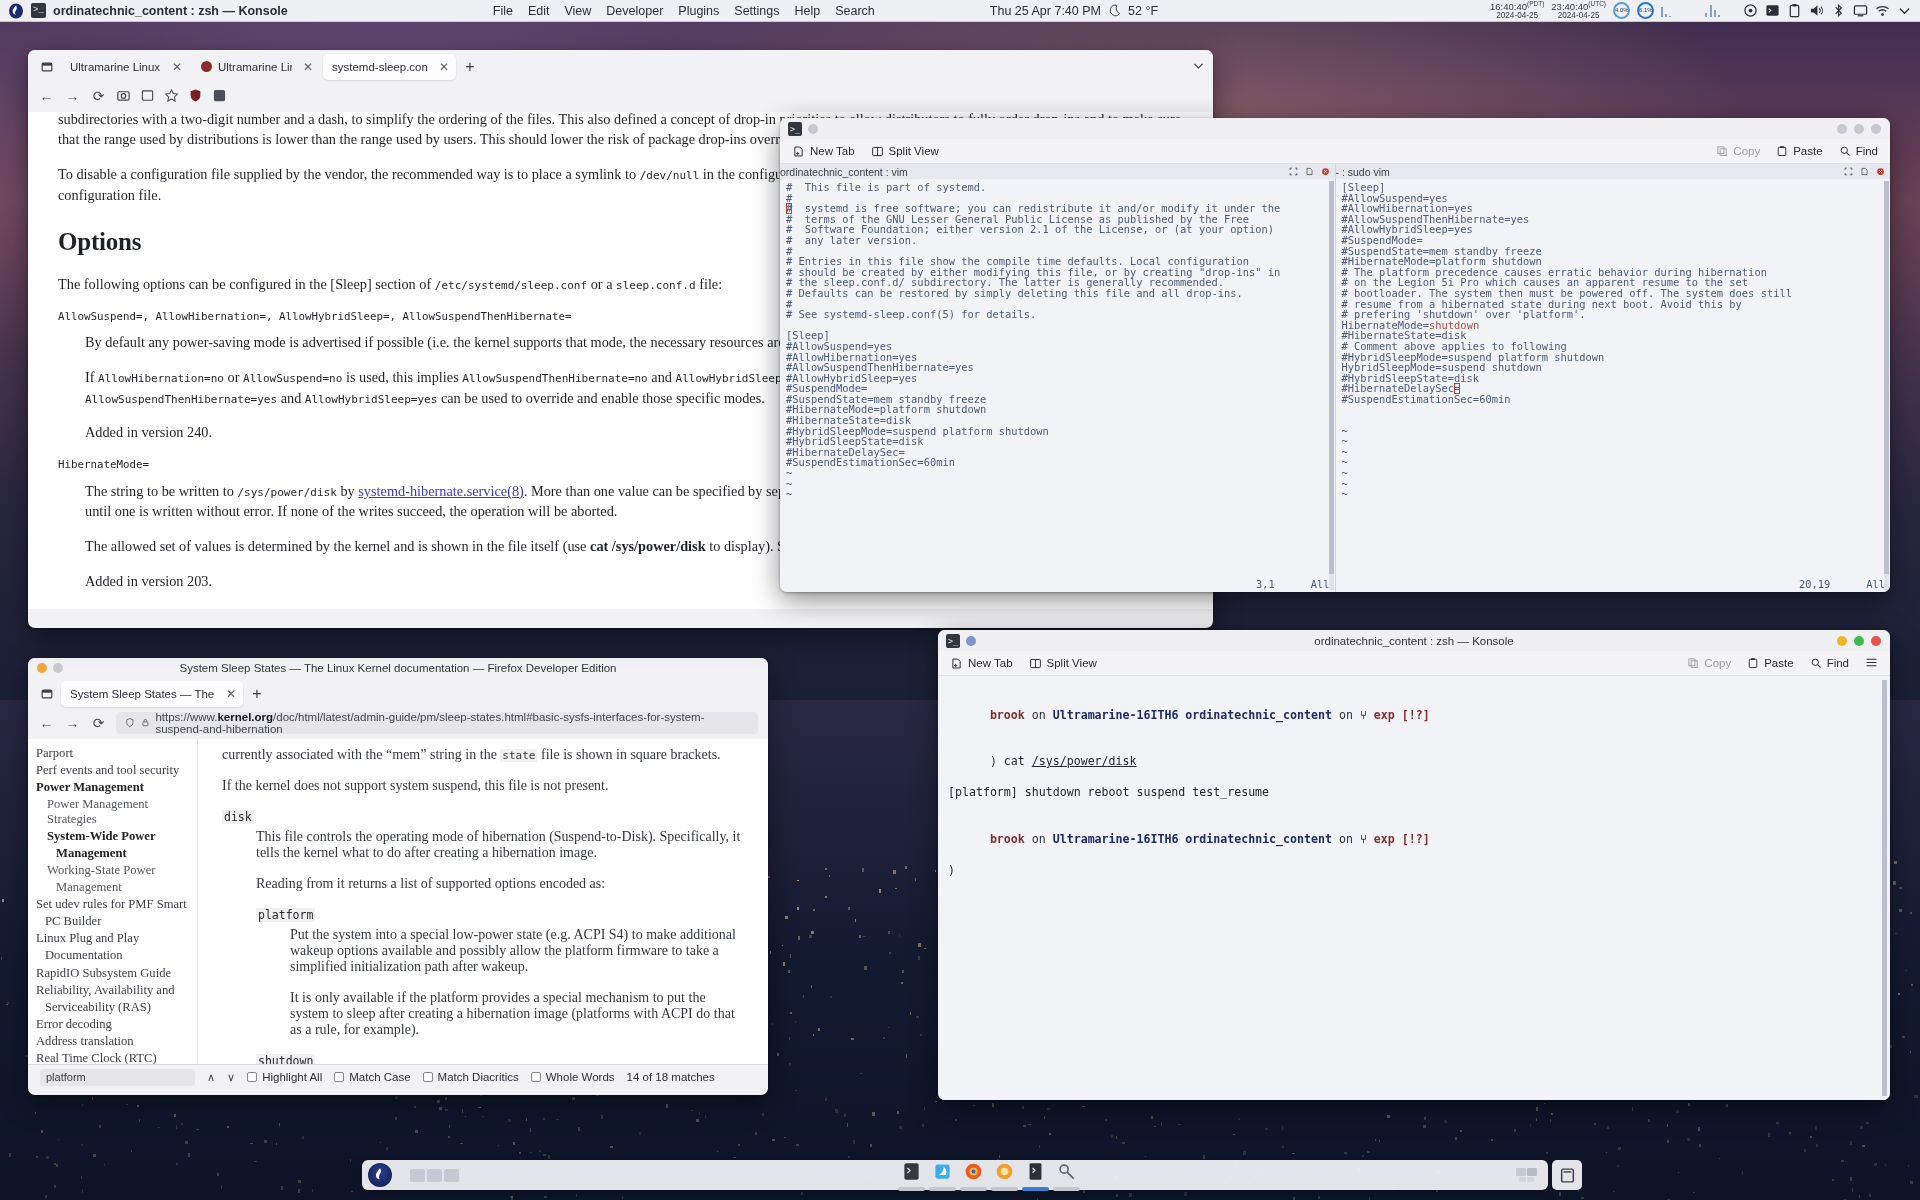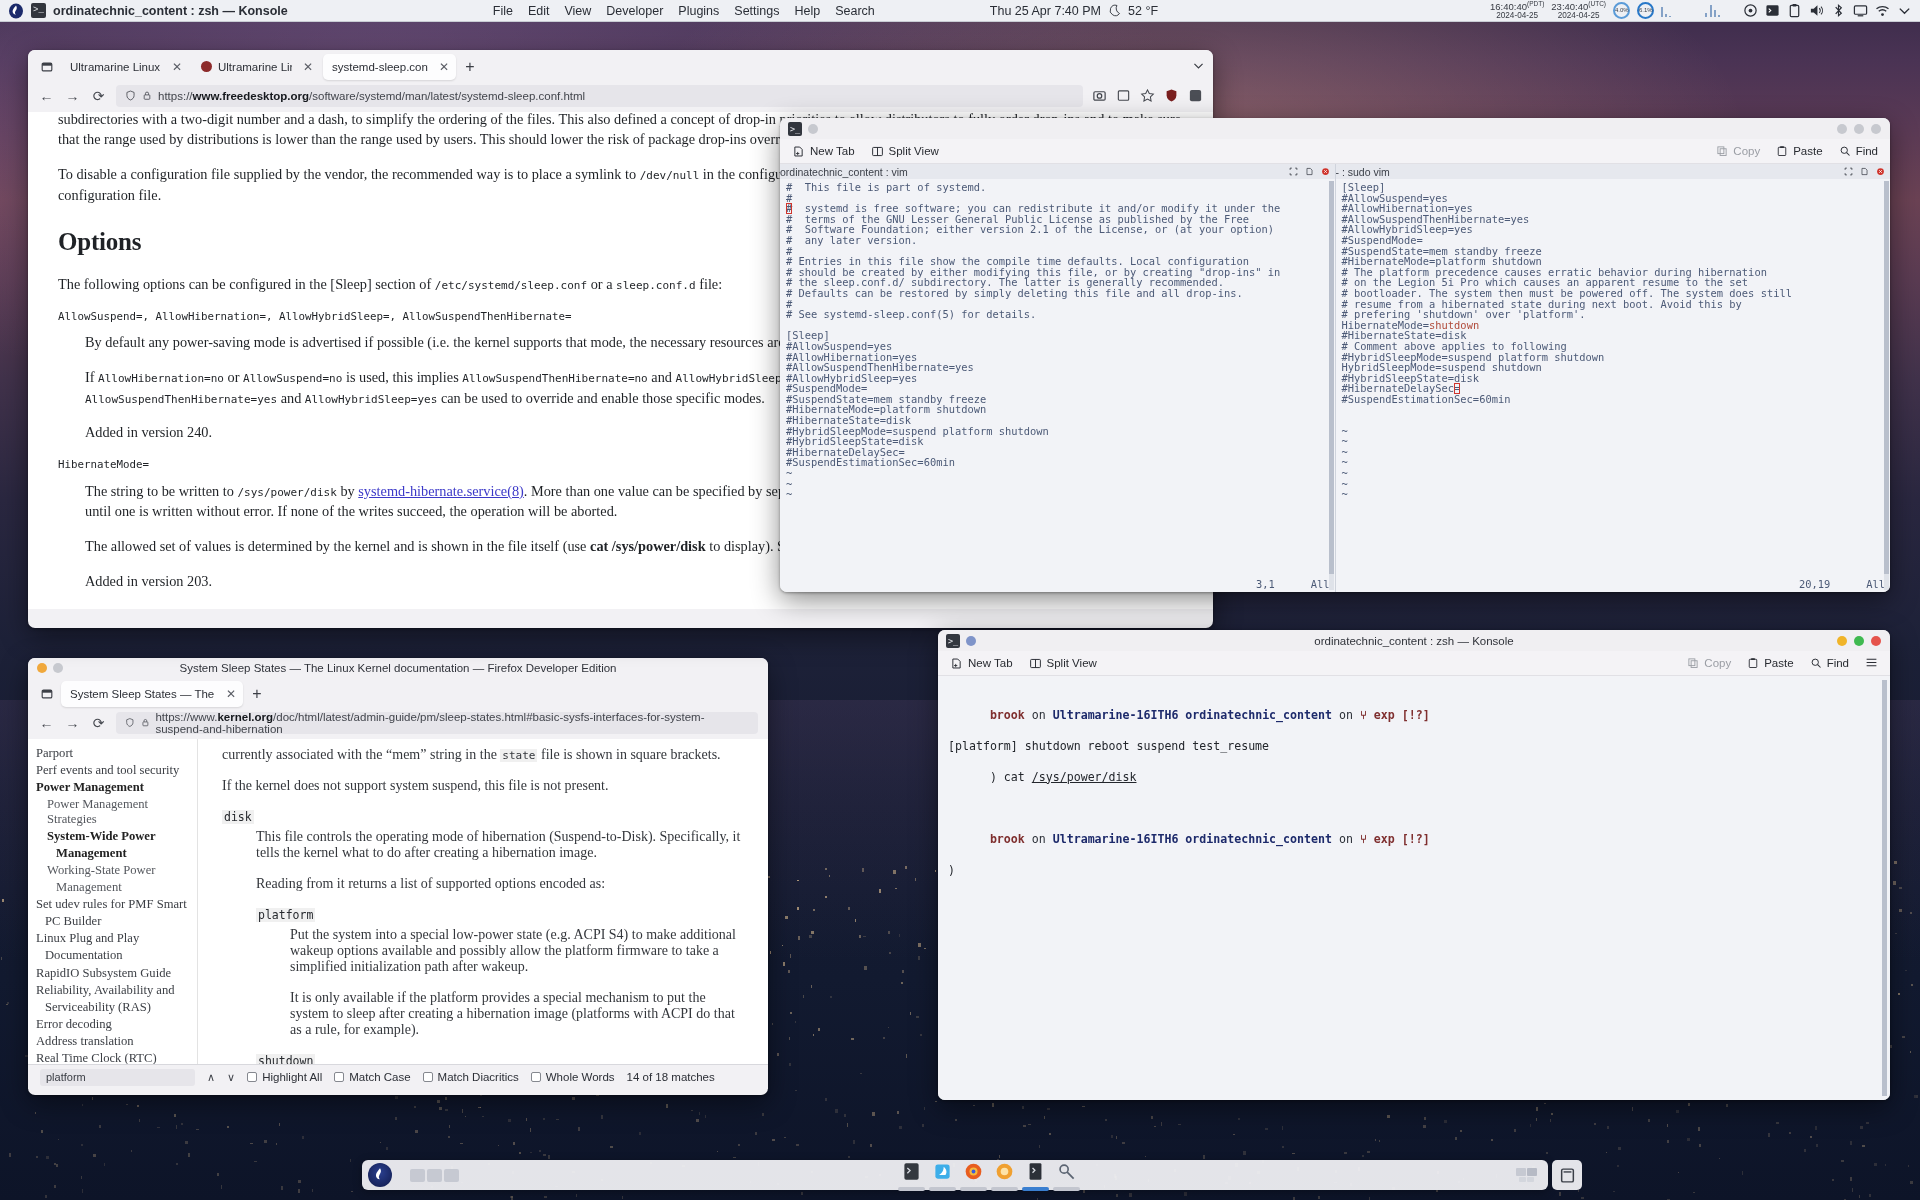--- a/index.html
+++ b/index.html
@@ -1283,30 +1283,20 @@
     <div style="margin-left:auto">
       <svg width="13" height="13" viewBox="0 0 16 16">
           <path d="M3 6l5 5 5-5" stroke="#3b3e45" stroke-width="1.5" fill="none"></path>
         </svg>
     </div>
   </div>
   <div class="ff-navbar">
     <span class="nav-btn">←</span>
     <span class="nav-btn">→</span>
     <span class="nav-btn">⟳</span>
-    <div class="urlbar">
-      <svg width="11" height="11" viewBox="0 0 16 16">
-          <path d="M8 1.5l5.2 2v4.6c0 3.2-2.3 5.4-5.2 6.4-2.9-1-5.2-3.2-5.2-6.4V3.5z" fill="none" stroke="#45484f" stroke-width="1.2"></path>
-        </svg>
-      <svg width="10" height="11" viewBox="0 0 16 16">
-          <rect x="3.5" y="7" width="9" height="7" rx="1.2" fill="none" stroke="#45484f" stroke-width="1.3"></rect>
-          <path d="M5.5 7V5a2.5 2.5 0 0 1 5 0v2" fill="none" stroke="#45484f" stroke-width="1.3"></path>
-        </svg>
-      <span><span>https://</span><span class="host">www.freedesktop.org</span><span>/software/systemd/man/latest/systemd-sleep.conf.html</span></span>
-    </div>
     <div class="ff-icons">
       <svg width="15" height="15" viewBox="0 0 16 16">
           <rect x="2" y="4" width="12" height="9" rx="1.3" fill="none" stroke="#45484f" stroke-width="1.3"></rect>
           <circle cx="8" cy="8.5" r="2.4" fill="none" stroke="#45484f" stroke-width="1.3"></circle>
         </svg>
       <svg width="15" height="15" viewBox="0 0 16 16">
           <rect x="2.5" y="3" width="11" height="10" rx="1" fill="none" stroke="#45484f" stroke-width="1.2"></rect>
         </svg>
       <svg width="15" height="15" viewBox="0 0 16 16">
           <path d="M8 2l1.9 3.9 4.3.6-3.1 3 .7 4.3L8 11.8 4.2 13.8l.7-4.3-3.1-3 4.3-.6z" fill="none" stroke="#45484f" stroke-width="1.1"></path>
@@ -1566,24 +1556,24 @@
         <svg width="13" height="13" viewBox="0 0 16 16">
             <path d="M2 4h12M2 8h12M2 12h12" stroke="#2a2d34" stroke-width="1.4"></path>
           </svg>
       </span>
     </span>
   </div>
   <div style="height:calc(100% - 46px); background:#f2f3f7; padding:16px 10px 0 10px; position:relative; overflow:hidden;">
     <div class="z">
       <span class="z-user">brook</span><span class="z-on"> </span><span class="z-on">on</span><span> </span><span class="z-host">Ultramarine-16ITH6</span><span> </span><span class="z-dir">ordinatechnic_content</span><span> </span><span class="z-on">on</span><span> </span><span class="z-git">⑂</span><span class="z-git"> </span><span class="z-git">exp</span><span> </span><span class="z-git">[!?]</span>
     </div>
-    <div class="z z-out">[platform] shutdown reboot suspend test_resume</div>
     <div class="z">
       <span class="z-out">)</span><span> </span><span class="z-out">cat</span><span> </span><span class="z-path">/sys/power/disk</span>
     </div>
+    <div class="z z-out">[platform] shutdown reboot suspend test_resume</div>
     <div class="z" style="height:15.5px"></div>
     <div class="z">
       <span class="z-user">brook</span><span> </span><span class="z-on">on</span><span> </span><span class="z-host">Ultramarine-16ITH6</span><span> </span><span class="z-dir">ordinatechnic_content</span><span> </span><span class="z-on">on</span><span> </span><span class="z-git">⑂</span><span class="z-git"> </span><span class="z-git">exp</span><span> </span><span class="z-git">[!?]</span>
     </div>
     <div class="z z-out">)</div>
     <div class="k-scroll" style="right:3px; top:4px; bottom:4px;">
         <i style="top:0; height:100%"></i>
       </div>
   </div>
 </div>

